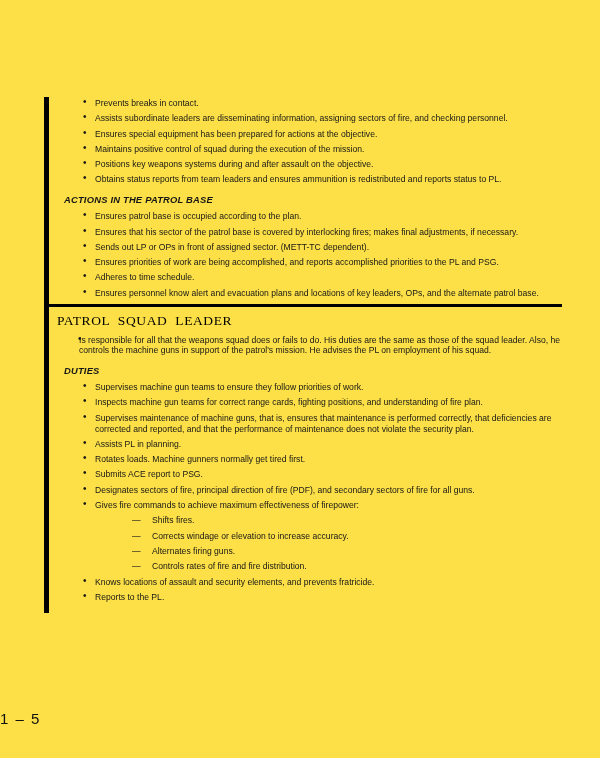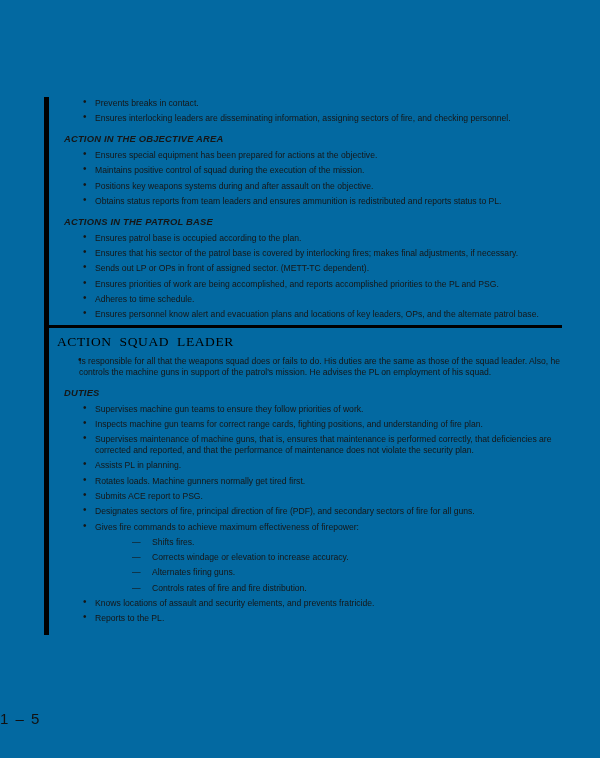--- a/index.html
+++ b/index.html
@@ -4,21 +4,21 @@
 <style>
   html, body { margin: 0; padding: 0; }
   body {
     width: 600px; height: 758px;
     background: #ffffff;
     font-family: "Liberation Sans", sans-serif;
     color: #161616;
     position: relative;
     overflow: hidden;
   }
-  .sheet { position: absolute; inset: 0; background: #0369a1; }
+  .sheet { position: absolute; inset: 0; background: #fde047; }
   .content {
     position: absolute;
     left: 44px; top: 97px;
     width: 513px;
     border-left: 5px solid #000;
     padding: 1px 4px 6px 0;
   }
   .b1 {
     position: relative;
     padding-left: 46px;
@@ -70,39 +70,38 @@
     font-family: "Liberation Sans", sans-serif;
   }
 </style>
 </head>
 <body>
 
 <div class="sheet">
   <div class="content">
 
     <div class="b1">Prevents breaks in contact.</div>
-    <div class="b1">Ensures interlocking leaders are disseminating information, assigning sectors of fire, and checking personnel.</div>
+    <div class="b1">Assists subordinate leaders are disseminating information, assigning sectors of fire, and checking personnel.</div>
 
-    <div class="h2">ACTION IN THE OBJECTIVE AREA</div>
     <div class="b1">Ensures special equipment has been prepared for actions at the objective.</div>
     <div class="b1">Maintains positive control of squad during the execution of the mission.</div>
     <div class="b1">Positions key weapons systems during and after assault on the objective.</div>
     <div class="b1">Obtains status reports from team leaders and ensures ammunition is redistributed and reports status to PL.</div>
 
     <div class="h2">ACTIONS IN THE PATROL BASE</div>
     <div class="b1">Ensures patrol base is occupied according to the plan.</div>
     <div class="b1">Ensures that his sector of the patrol base is covered by interlocking fires; makes final adjustments, if necessary.</div>
     <div class="b1">Sends out LP or OPs in front of assigned sector. (METT-TC dependent).</div>
     <div class="b1">Ensures priorities of work are being accomplished, and reports accomplished priorities to the PL and PSG.</div>
     <div class="b1">Adheres to time schedule.</div>
     <div class="b1">Ensures personnel know alert and evacuation plans and locations of key leaders, OPs, and the alternate patrol base.</div>
 
     <hr class="divider">
 
-    <div class="wsl-title">ACTION SQUAD LEADER</div>
+    <div class="wsl-title">PATROL SQUAD LEADER</div>
     <div class="b1 b0">Is responsible for all that the weapons squad does or fails to do. His duties are the same as those of the squad leader. Also, he controls the machine guns in support of the patrol's mission. He advises the PL on employment of his squad.</div>
 
     <div class="h2">DUTIES</div>
     <div class="b1">Supervises machine gun teams to ensure they follow priorities of work.</div>
     <div class="b1">Inspects machine gun teams for correct range cards, fighting positions, and understanding of fire plan.</div>
     <div class="b1">Supervises maintenance of machine guns, that is, ensures that maintenance is performed correctly, that deficiencies are corrected and reported, and that the performance of maintenance does not violate the security plan.</div>
     <div class="b1">Assists PL in planning.</div>
     <div class="b1">Rotates loads. Machine gunners normally get tired first.</div>
     <div class="b1">Submits ACE report to PSG.</div>
     <div class="b1">Designates sectors of fire, principal direction of fire (PDF), and secondary sectors of fire for all guns.</div>

